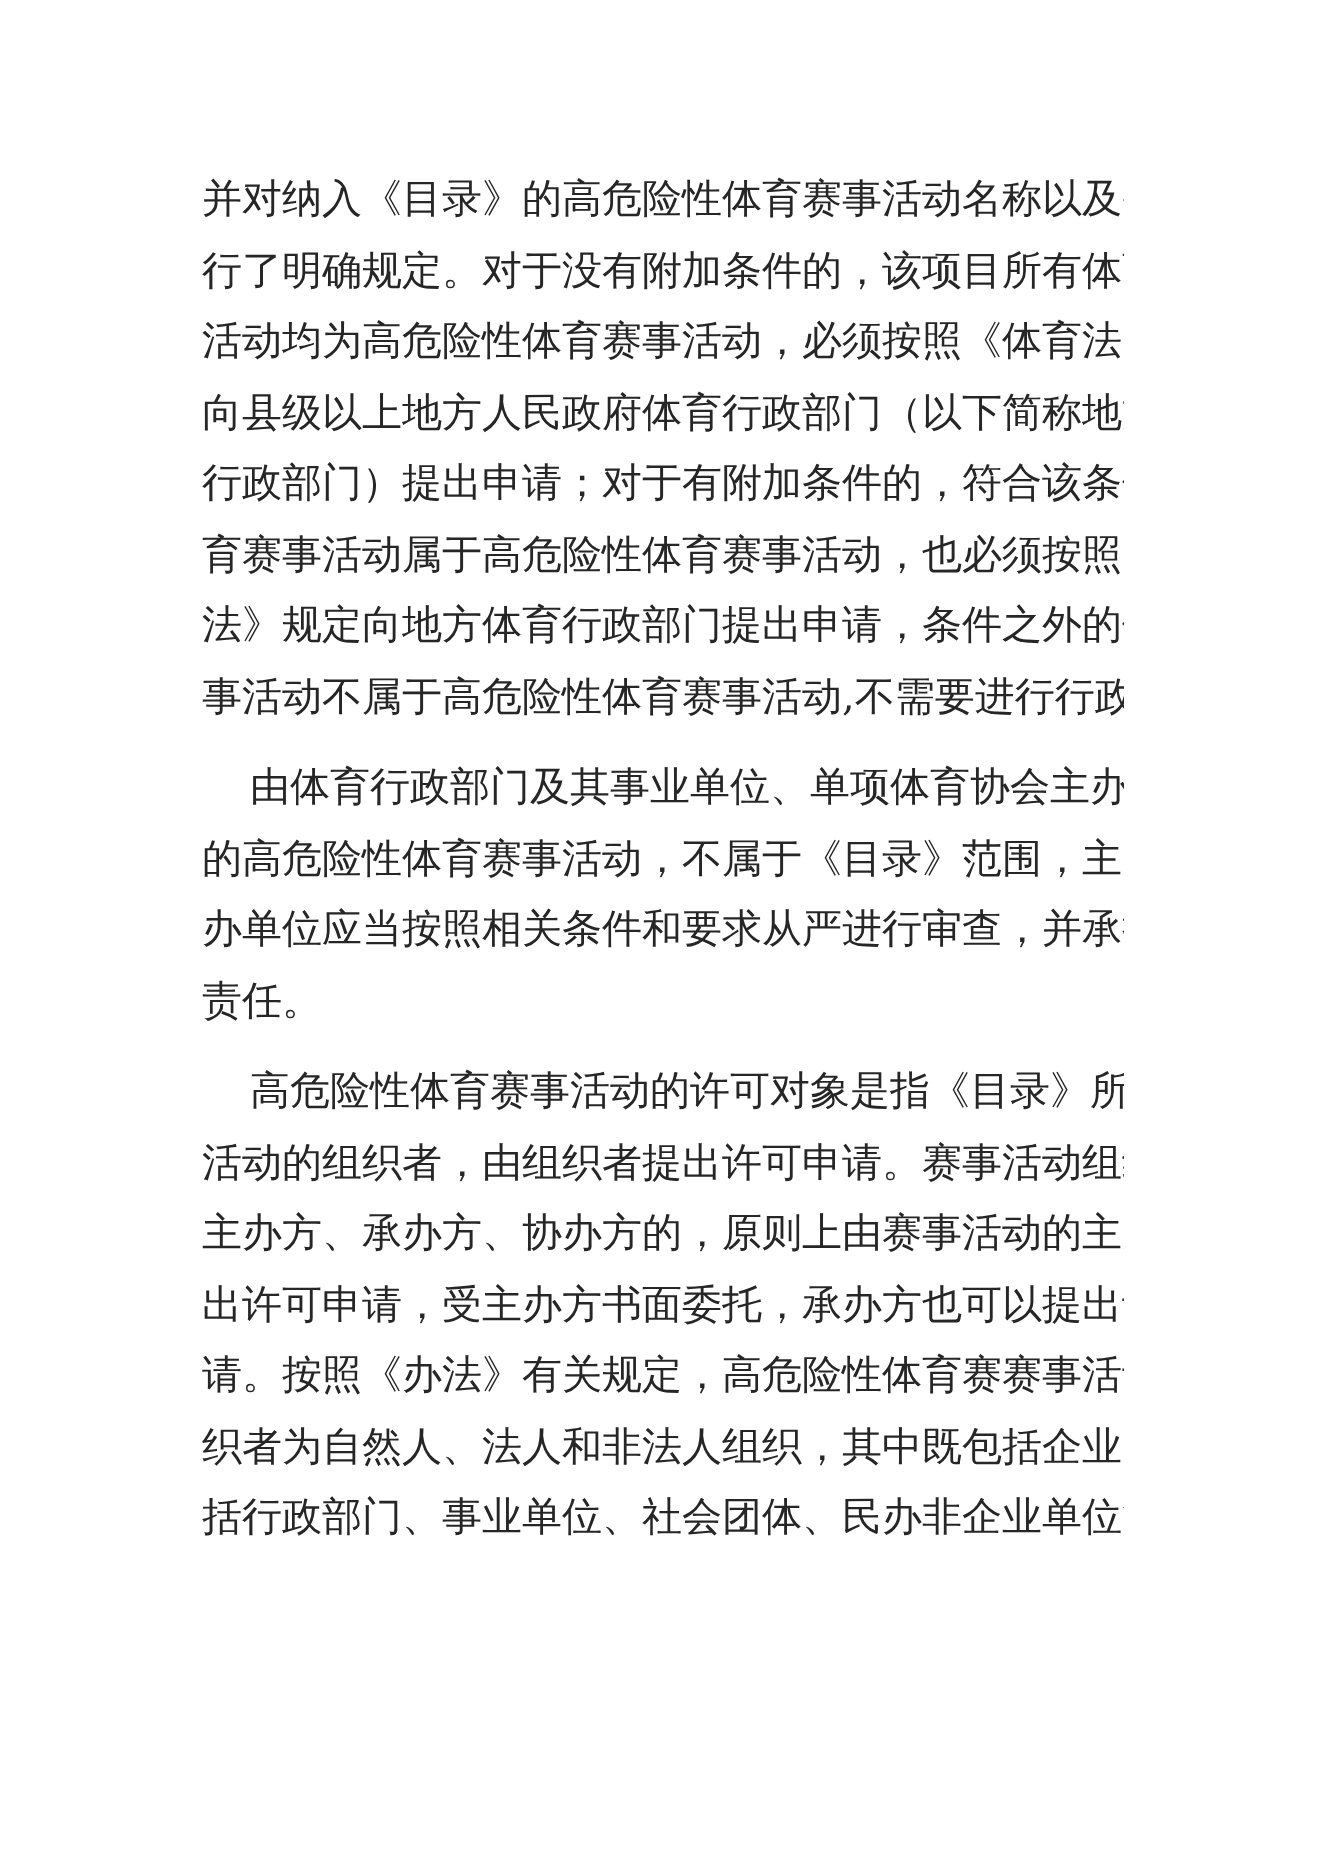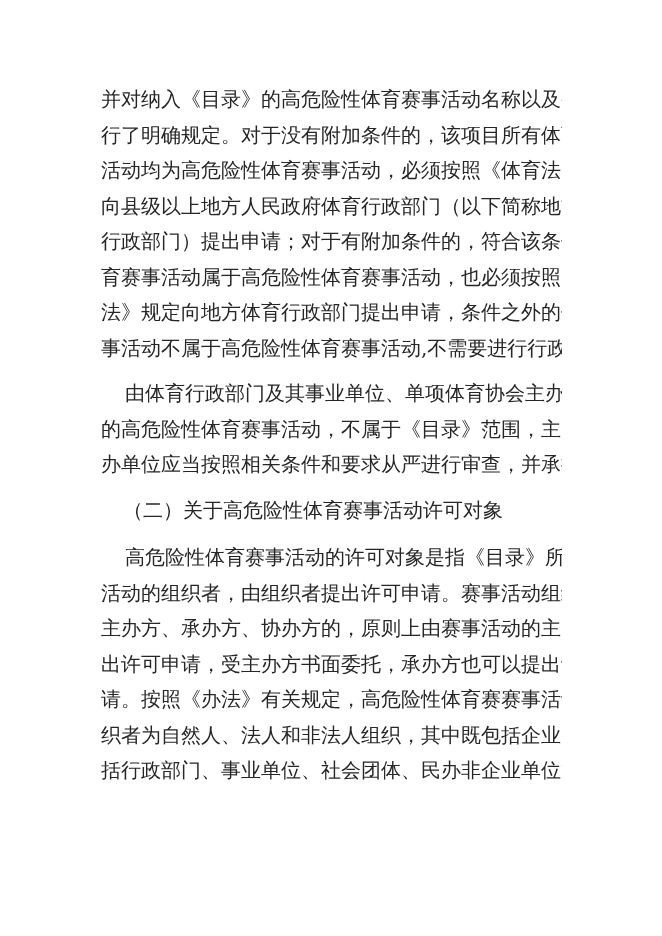--- a/index.html
+++ b/index.html
@@ -62,25 +62,23 @@
     <span class="line">行政部门）提出申请；对于有附加条件的，符合该条件的体</span>
     <span class="line">育赛事活动属于高危险性体育赛事活动，也必须按照《体育</span>
     <span class="line">法》规定向地方体育行政部门提出申请，条件之外的体育赛</span>
     <span class="line">事活动不属于高危险性体育赛事活动,不需要进行行政许可。</span>
   </div>
 
   <div class="para para2">
     <span class="line indent">由体育行政部门及其事业单位、单项体育协会主办、承办</span>
     <span class="line">的高危险性体育赛事活动，不属于《目录》范围，主办、承</span>
     <span class="line">办单位应当按照相关条件和要求从严进行审查，并承担相应</span>
+    <span class="line last">责任。</span>
   </div>
 
-  <div class="para heading">
-    <span class="line">（二）关于高危险性体育赛事活动许可对象</span>
-  </div>
 
   <div class="para">
     <span class="line indent">高危险性体育赛事活动的许可对象是指《目录》所列赛事</span>
     <span class="line">活动的组织者，由组织者提出许可申请。赛事活动组织者有</span>
     <span class="line">主办方、承办方、协办方的，原则上由赛事活动的主办方提</span>
     <span class="line">出许可申请，受主办方书面委托，承办方也可以提出许可申</span>
     <span class="line">请。按照《办法》有关规定，高危险性体育赛赛事活动的组</span>
     <span class="line">织者为自然人、法人和非法人组织，其中既包括企业，也包</span>
     <span class="line">括行政部门、事业单位、社会团体、民办非企业单位等。只</span>
   </div>

